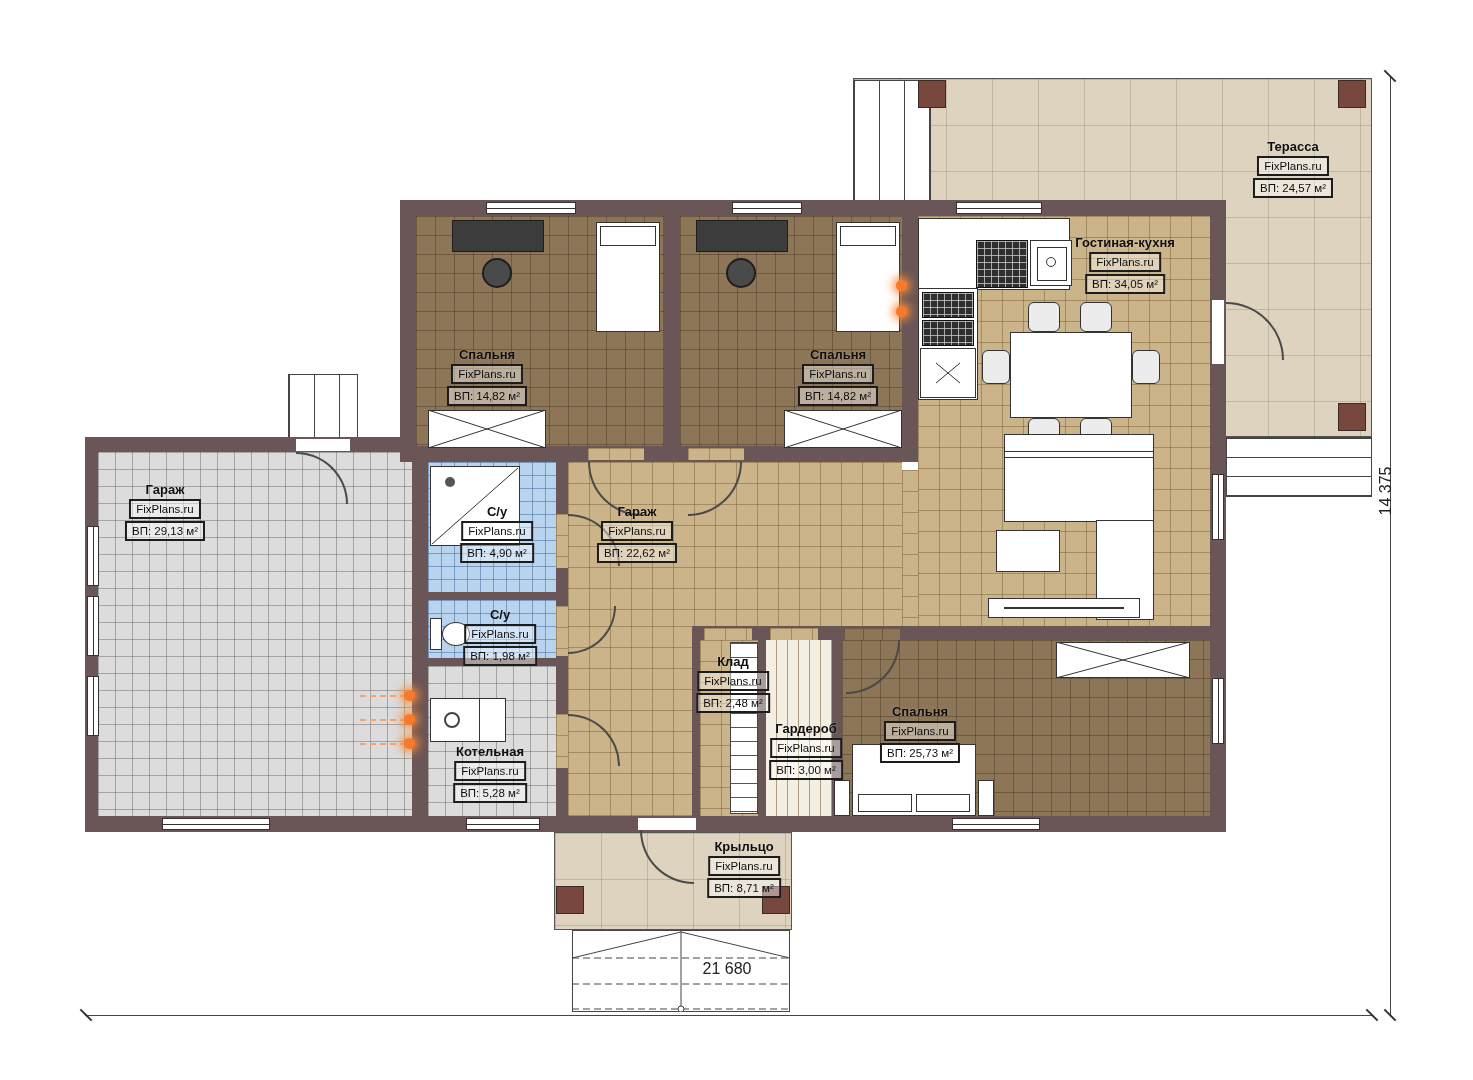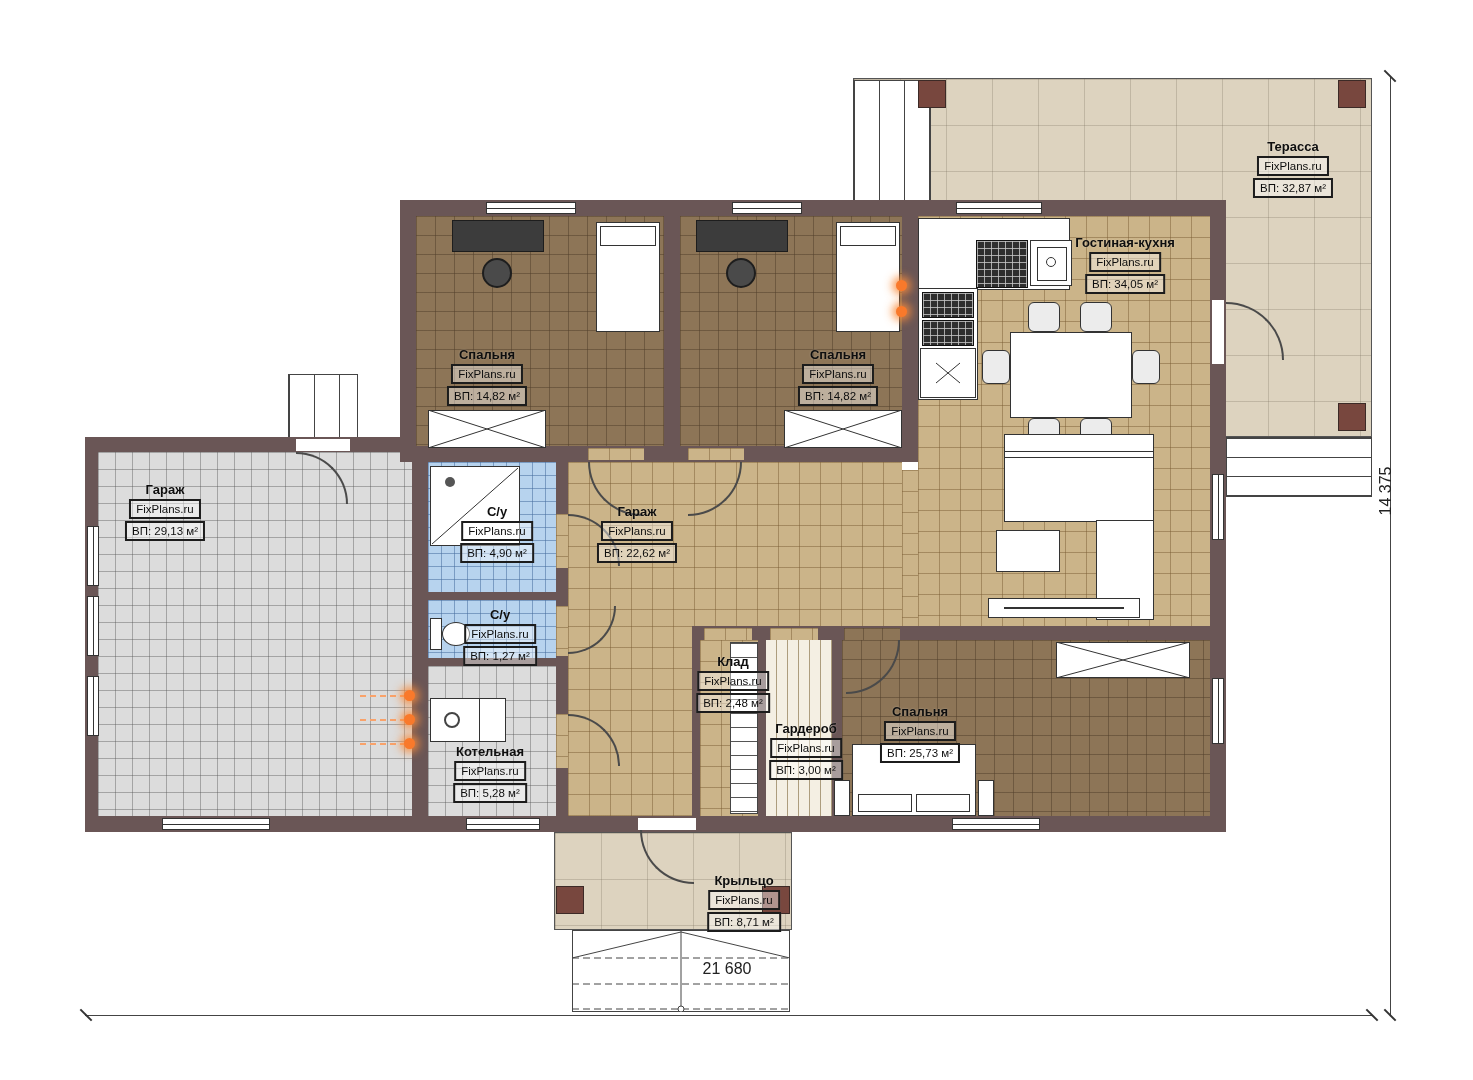--- a/index.html
+++ b/index.html
@@ -208,21 +208,21 @@
   <div class="abs util-dash" style="left:360px;top:719px;width:46px;"></div>
   <div class="abs util" style="left:404px;top:714px;"></div>
   <div class="abs util-dash" style="left:360px;top:743px;width:46px;"></div>
   <div class="abs util" style="left:404px;top:738px;"></div>
   <div class="abs util" style="left:896px;top:280px;"></div>
   <div class="abs util" style="left:896px;top:306px;"></div>
 
   <div class="room-label" style="left:1293px;top:140px;">
     <div class="room-name">Терасса</div>
     <div class="lbl">FixPlans.ru</div>
-    <div class="lbl">ВП: 32,87 м²</div>
+    <div class="lbl">ВП: 24,57 м²</div>
   </div>
   <div class="room-label" style="left:1125px;top:236px;">
     <div class="room-name">Гостиная-кухня</div>
     <div class="lbl">FixPlans.ru</div>
     <div class="lbl">ВП: 34,05 м²</div>
   </div>
   <div class="room-label" style="left:487px;top:348px;">
     <div class="room-name">Спальня</div>
     <div class="lbl">FixPlans.ru</div>
     <div class="lbl">ВП: 14,82 м²</div>
@@ -243,21 +243,21 @@
     <div class="lbl">ВП: 4,90 м²</div>
   </div>
   <div class="room-label" style="left:637px;top:505px;">
     <div class="room-name">Гараж</div>
     <div class="lbl">FixPlans.ru</div>
     <div class="lbl">ВП: 22,62 м²</div>
   </div>
   <div class="room-label" style="left:500px;top:608px;">
     <div class="room-name">С/у</div>
     <div class="lbl">FixPlans.ru</div>
-    <div class="lbl">ВП: 1,27 м²</div>
+    <div class="lbl">ВП: 1,98 м²</div>
   </div>
   <div class="room-label" style="left:733px;top:655px;">
     <div class="room-name">Клад</div>
     <div class="lbl">FixPlans.ru</div>
     <div class="lbl">ВП: 2,48 м²</div>
   </div>
   <div class="room-label" style="left:806px;top:722px;">
     <div class="room-name">Гардероб</div>
     <div class="lbl">FixPlans.ru</div>
     <div class="lbl">ВП: 3,00 м²</div>
@@ -265,21 +265,21 @@
   <div class="room-label" style="left:920px;top:705px;">
     <div class="room-name">Спальня</div>
     <div class="lbl">FixPlans.ru</div>
     <div class="lbl">ВП: 25,73 м²</div>
   </div>
   <div class="room-label" style="left:490px;top:745px;">
     <div class="room-name">Котельная</div>
     <div class="lbl">FixPlans.ru</div>
     <div class="lbl">ВП: 5,28 м²</div>
   </div>
-  <div class="room-label" style="left:744px;top:840px;margin-top:34px;">
+  <div class="room-label" style="left:744px;top:840px;">
     <div class="room-name">Крыльцо</div>
     <div class="lbl">FixPlans.ru</div>
     <div class="lbl">ВП: 8,71 м²</div>
   </div>
 
   <div class="abs dimline" style="left:85px;top:1015px;width:1287px;height:1px;"></div>
   <div class="abs tick" style="left:78px;top:1014px;"></div>
   <div class="abs tick" style="left:1364px;top:1014px;"></div>
   <div class="abs dimtext" style="left:727px;top:960px;transform:translateX(-50%);">21 680</div>
   <div class="abs dimline" style="left:1390px;top:76px;width:1px;height:939px;"></div>

